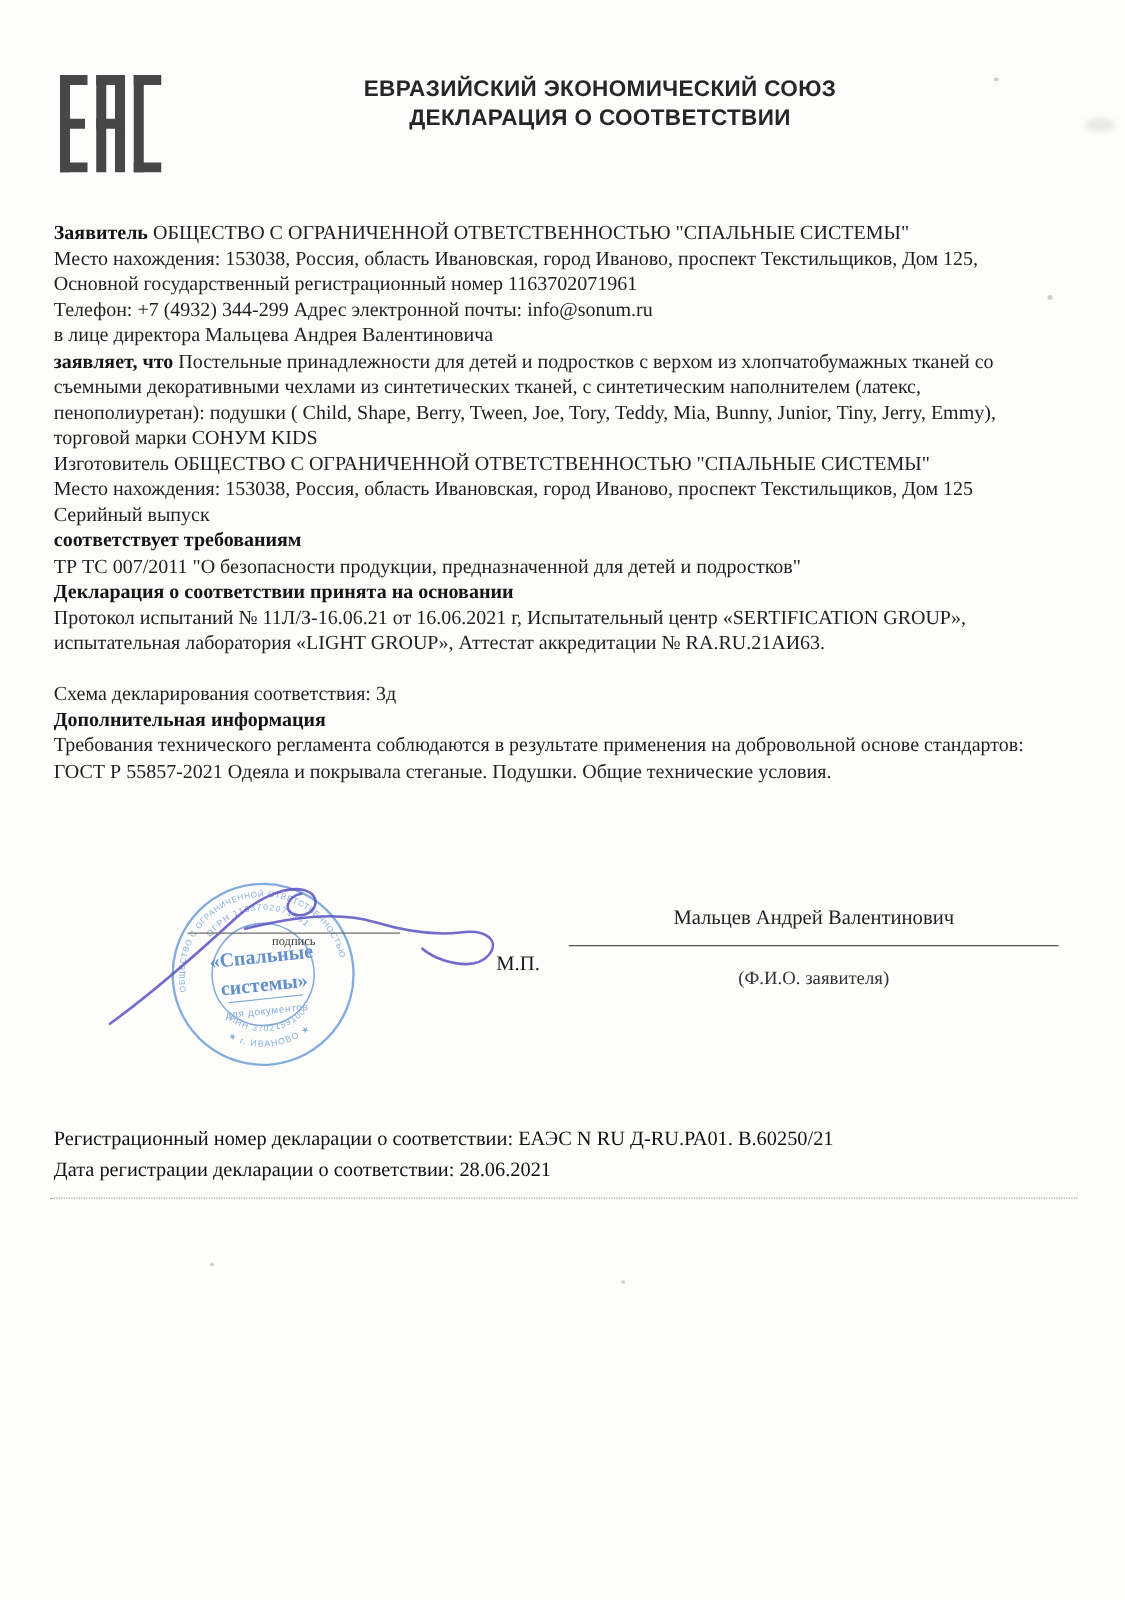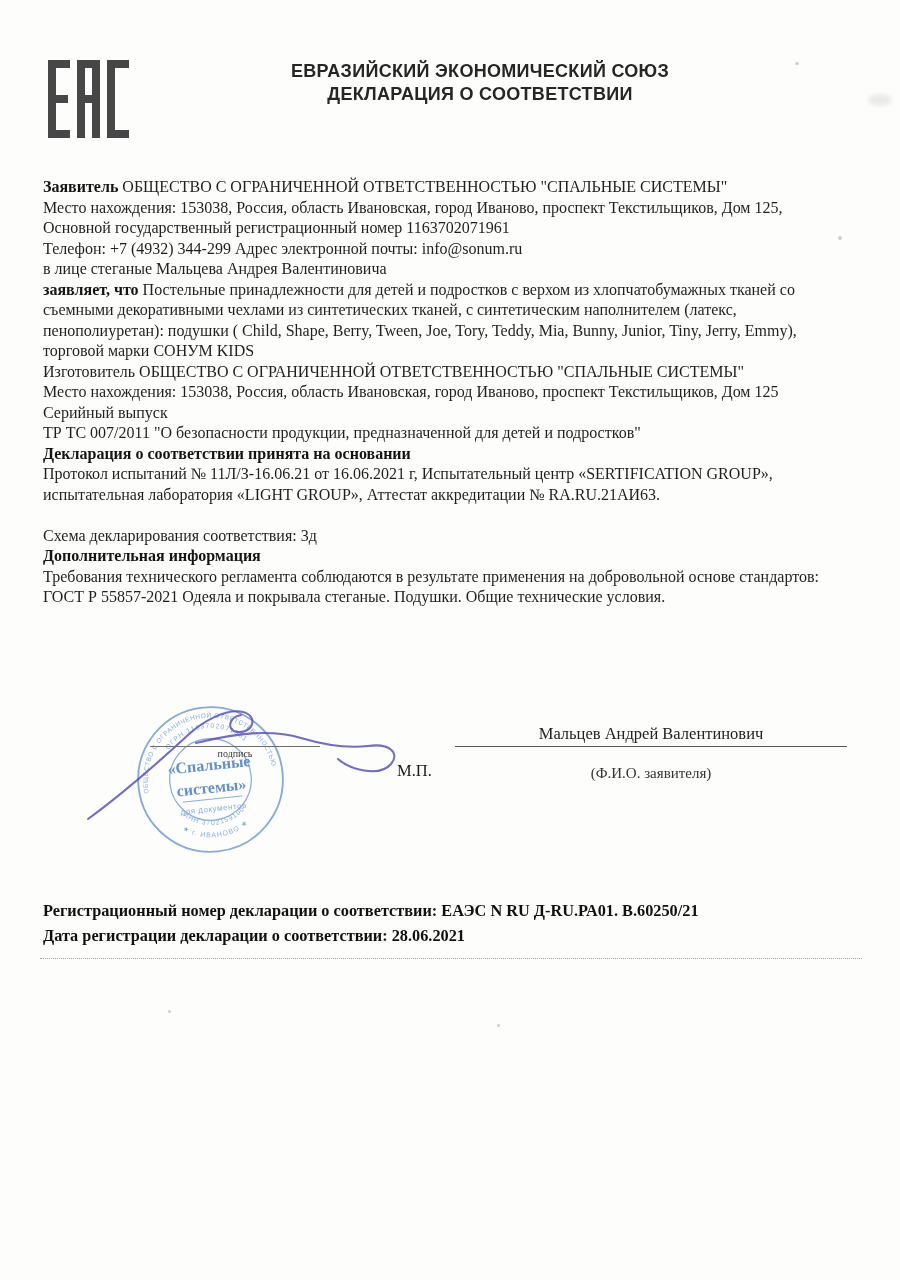--- a/index.html
+++ b/index.html
@@ -33,27 +33,27 @@
   
   .stamp-wrap{position:absolute;left:133px;top:702px;width:155px;height:155px;
     transform:rotate(-6deg);opacity:.92;}
   .ink-wrap{position:absolute;left:66px;top:695px;width:340px;height:140px;}
   .sign-line{position:absolute;left:150px;top:746px;width:170px;height:0;
     border-top:1.5px solid #6e6e6e;}
   .sign-caption{position:absolute;left:183px;top:748px;width:104px;
     text-align:center;font-size:10px;color:#3a3a3a;}
   .mp-label{position:absolute;left:397px;top:761px;font-size:16.5px;color:#1c1c1c;}
   .fio-block{position:absolute;left:455px;top:724px;width:392px;text-align:center;}
-  .fio-name{font-size:16.5px;color:#222;padding-bottom:2px;
+  .fio-name{font-size:16.5px;color:#222;padding-bottom:12px;
     border-bottom:1.5px solid #555;}
   .fio-caption{font-size:15px;color:#333;margin-top:18px;}
   
   .footer-block{
     position:absolute;left:43px;top:899px;width:818px;
-    font-size:16.3px;line-height:24.5px;font-weight:bold;color:#101010;
+    font-size:16.3px;line-height:24.5px;font-weight:normal;color:#101010;
   }
   .bottom-rule{position:absolute;left:40px;top:958px;width:822px;height:0;
     border-top:1.5px dotted #a3a3a3;}
   
   .speck{position:absolute;background:rgba(120,120,120,.35);border-radius:50%;}
   .smudge{position:absolute;background:rgba(150,150,150,.18);border-radius:50%;filter:blur(2px);}
 </style>
 </head>
 <body>
 
@@ -81,25 +81,26 @@
   <div class="doc-title">
     <div>ЕВРАЗИЙСКИЙ ЭКОНОМИЧЕСКИЙ СОЮЗ</div>
     <div>ДЕКЛАРАЦИЯ О СООТВЕТСТВИИ</div>
   </div>
 
   <div class="doc-body">
       <p><span class="b">Заявитель </span><span>ОБЩЕСТВО С ОГРАНИЧЕННОЙ ОТВЕТСТВЕННОСТЬЮ "СПАЛЬНЫЕ СИСТЕМЫ"</span></p>
       <p><span>Место нахождения: 153038, Россия, область Ивановская, город Иваново, проспект Текстильщиков, Дом 125,</span></p>
       <p><span>Основной государственный регистрационный номер 1163702071961</span></p>
       <p><span>Телефон: +7 (4932) 344-299 Адрес электронной почты: info@sonum.ru</span></p>
-      <p><span>в лице стеганые Мальцева Андрея Валентиновича</span></p>
+      <p><span>в лице директора Мальцева Андрея Валентиновича</span></p>
       <p><span class="b">заявляет, что </span><span>Постельные принадлежности для детей и подростков с верхом из хлопчатобумажных тканей со съемными декоративными чехлами из синтетических тканей, с синтетическим наполнителем (латекс, пенополиуретан): подушки ( Child, Shape, Berry, Tween, Joe, Tory, Teddy, Mia, Bunny, Junior, Tiny, Jerry, Emmy), торговой марки СОНУМ KIDS</span></p>
       <p><span>Изготовитель ОБЩЕСТВО С ОГРАНИЧЕННОЙ ОТВЕТСТВЕННОСТЬЮ "СПАЛЬНЫЕ СИСТЕМЫ"</span></p>
       <p><span>Место нахождения: 153038, Россия, область Ивановская, город Иваново, проспект Текстильщиков, Дом 125</span></p>
       <p><span>Серийный выпуск</span></p>
+      <p><span class="b">соответствует требованиям</span></p>
       <p><span>ТР ТС 007/2011 "О безопасности продукции, предназначенной для детей и подростков"</span></p>
       <p><span class="b">Декларация о соответствии принята на основании</span></p>
       <p><span>Протокол испытаний № 11Л/З-16.06.21 от 16.06.2021 г, Испытательный центр «SERTIFICATION GROUP», испытательная лаборатория «LIGHT GROUP», Аттестат аккредитации № RA.RU.21АИ63.</span></p>
       <p class="gap"><span>Схема декларирования соответствия: 3д</span></p>
       <p><span class="b">Дополнительная информация</span></p>
       <p><span>Требования технического регламента соблюдаются в результате применения на добровольной основе стандартов: ГОСТ Р 55857-2021 Одеяла и покрывала стеганые. Подушки. Общие технические условия.</span></p>
     </div>
 
   <svg class="stamp-wrap" viewBox="0 0 150 150" width="155" height="155">
     <defs>

